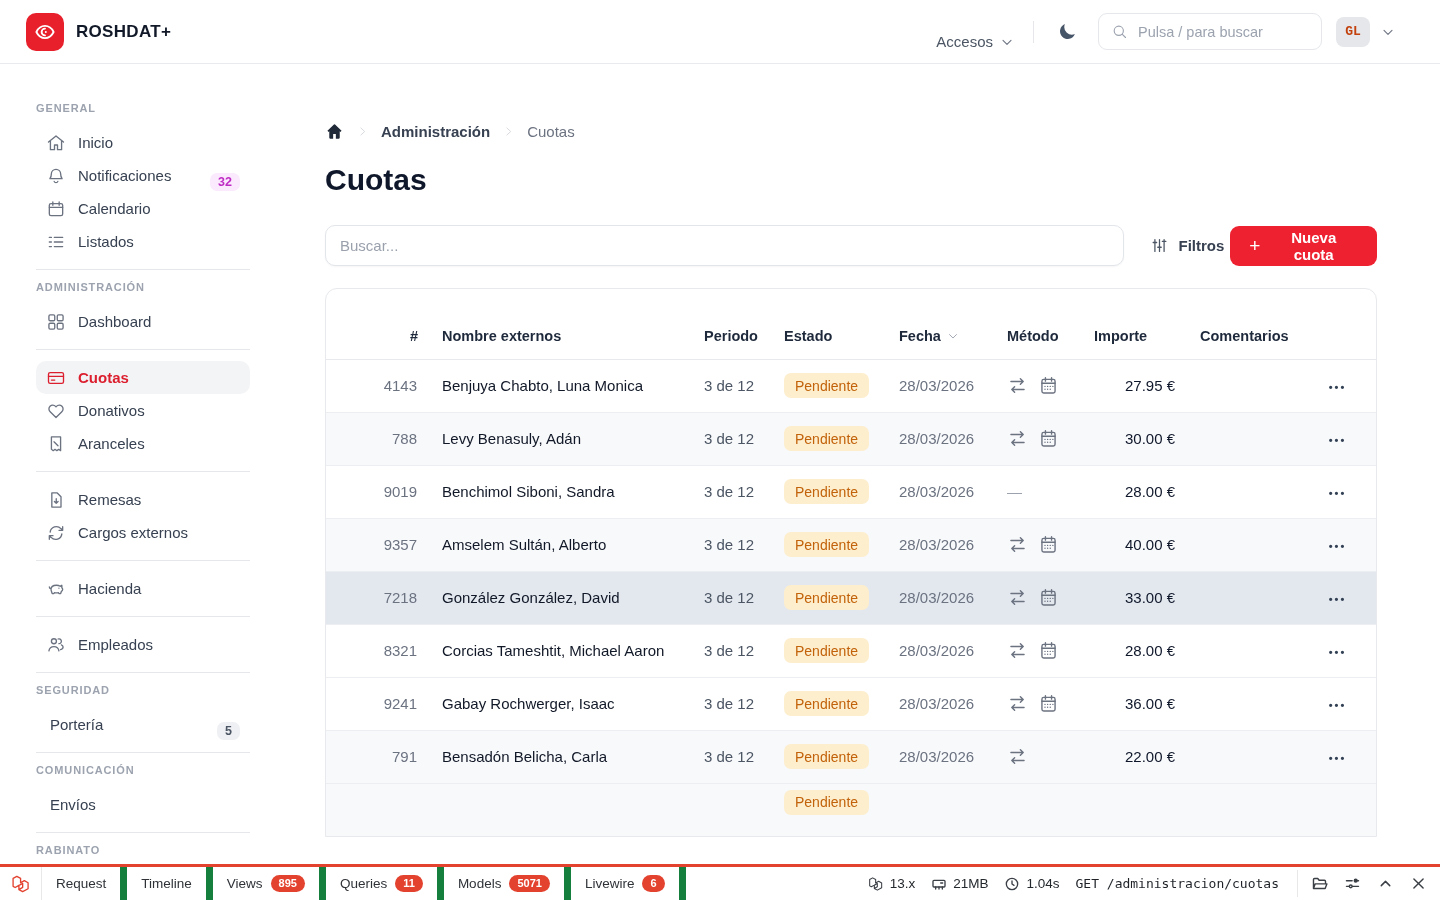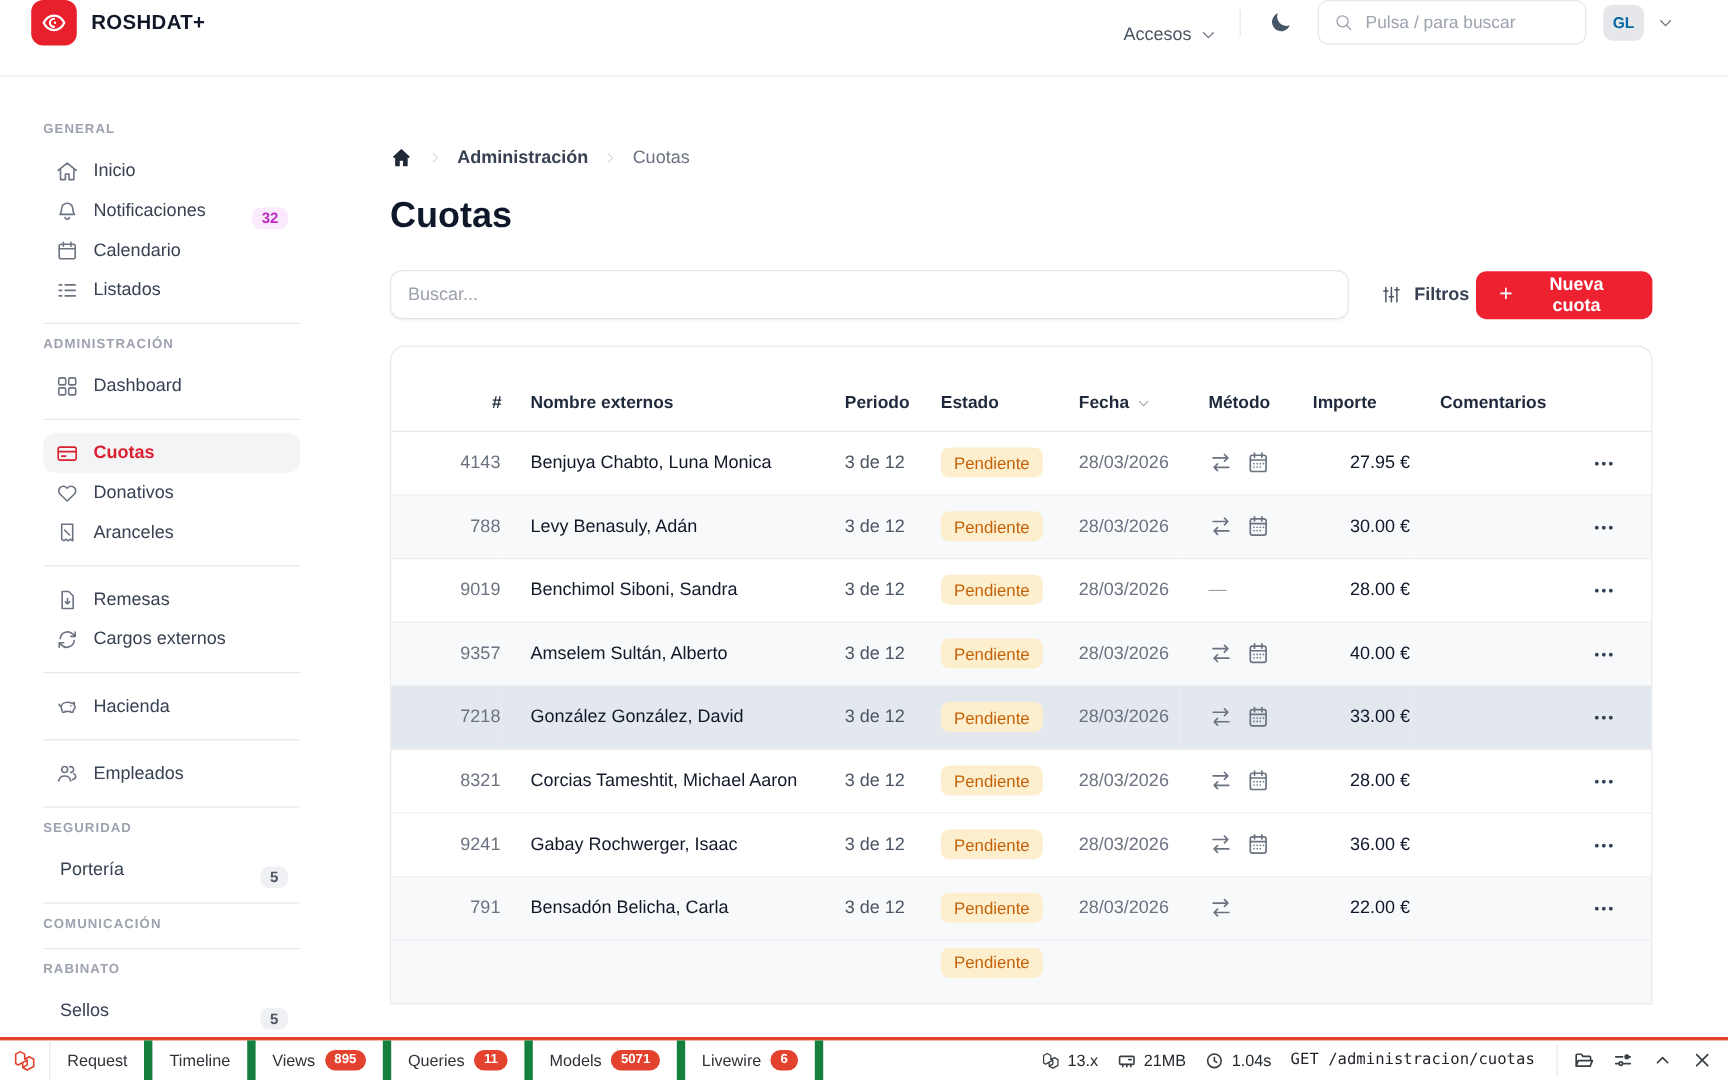--- a/index.html
+++ b/index.html
@@ -1,40 +1,40 @@
 <!DOCTYPE html>
 <html style="--brand_red: #e8202c; --button_red: #ee2130; --active_link_red: #dc1f2e; --status_pending_bg: #fdeecd; --status_pending_text: #c2620a; --badge_pink_bg: #fbe9fe; --badge_pink_text: #bf2cc4; --badge_gray_bg: #eef0f3; --badge_gray_text: #4b5563; --debugbar_red: #e3422f; --stripe_row_bg: #f8f9fb; --hover_row_bg: #e3e8ef;"><head>
 <meta charset="utf-8">
 <style>
   * { box-sizing: border-box; }
   html,body { margin:0; padding:0; width:1440px; height:900px; overflow:hidden;
     font-family:"Liberation Sans", sans-serif; background:#fff; color:#111827; }
 
   
   .topbar { position:fixed; top:0; left:0; right:0; height:64px; background:#fff;
-    border-bottom:1px solid #e9eaee; display:flex; align-items:flex-start; padding:0 44px 0 26px; z-index:30; }
+    border-bottom:1px solid #e9eaee; display:flex; align-items:center; padding:0 44px 0 26px; z-index:30; }
   .brand { display:flex; align-items:center; gap:12px; }
   .logo { width:38px; height:38px; border-radius:10px; background:var(--brand_red); display:flex;
     align-items:center; justify-content:center; }
   .logo .ic { width:22px; height:22px; color:#fff; }
   .brand-name { font-size:17px; font-weight:800; color:#111827; letter-spacing:.3px; }
   .top-right { margin-left:auto; display:flex; align-items:center; }
   .top-menu { display:flex; align-items:center; gap:6px; font-size:15px; color:#4b5563; font-weight:500; cursor:pointer;margin-top:20px; }
   .top-menu .ic { width:16px; height:16px; color:#6b7280; }
   .vdiv { width:1px; height:22px; background:#e5e7eb; margin:0 18px; }
   .moonbtn { background:none; border:none; padding:4px; cursor:pointer; margin-right:16px; }
   .moonbtn .ic { width:22px; height:22px; color:#475569; display:block; }
   .searchbox { width:224px; height:37px; border:1px solid #e5e7eb; border-radius:9px; background:#fff;
     display:flex; align-items:center; gap:8px; padding:0 12px; margin-right:14px; }
   .searchbox .ic { width:17px; height:17px; color:#9ca3af; flex:none; }
   .searchbox input { border:none; outline:none; font-size:14.5px; width:100%;
     font-family:"Liberation Sans",sans-serif; color:#374151; background:transparent; }
   .searchbox input::placeholder { color:#9ca3af; }
   .avatar { min-width:34px; height:30px; padding:0 8px; background:#e5e7eb; border-radius:8px; display:flex;
-    align-items:center; justify-content:center; font-size:13px; font-weight:600; color:#0369a1; cursor:pointer; }
+    align-items:center; justify-content:center; font-size:13px; font-weight:600; color:#c2410c; cursor:pointer;font-family:Liberation Mono, monospace; }
   .user-chev { width:16px; height:16px; color:#6b7280; margin-left:10px; cursor:pointer; }
 
   
   .app { padding-top:64px; display:flex; height:900px; }
   .sidebar { width:280px; flex:none; padding:38px 30px 0 36px; }
   .main { flex:1; padding:0 64px 0 45px; }
 
   
   .sec-label { font-size:11px; font-weight:600; letter-spacing:.08em; color:#9ca3af; margin-bottom:9px; height:15px; }
   .side-item { height:33px; display:flex; align-items:center; padding-left:14px; border-radius:10px;
@@ -285,20 +285,23 @@
         <span>Empleados</span>
       </div>
       <div class="sdiv"></div>
       <div class="sec-label">SEGURIDAD</div>
       <div class="side-item">
         <span>Portería</span>
         <span class="side-badge gray">5</span>
       </div>
       <div class="sdiv"></div>
       <div class="sec-label">COMUNICACIÓN</div>
+      <div class="side-item">
+        <span>Envíos</span>
+      </div>
       <div class="sdiv"></div>
       <div class="sec-label">RABINATO</div>
       <div class="side-item">
         <span>Sellos</span>
         <span class="side-badge gray">5</span>
       </div>
     </nav>
 
   <main class="main">
     <div class="breadcrumb">

